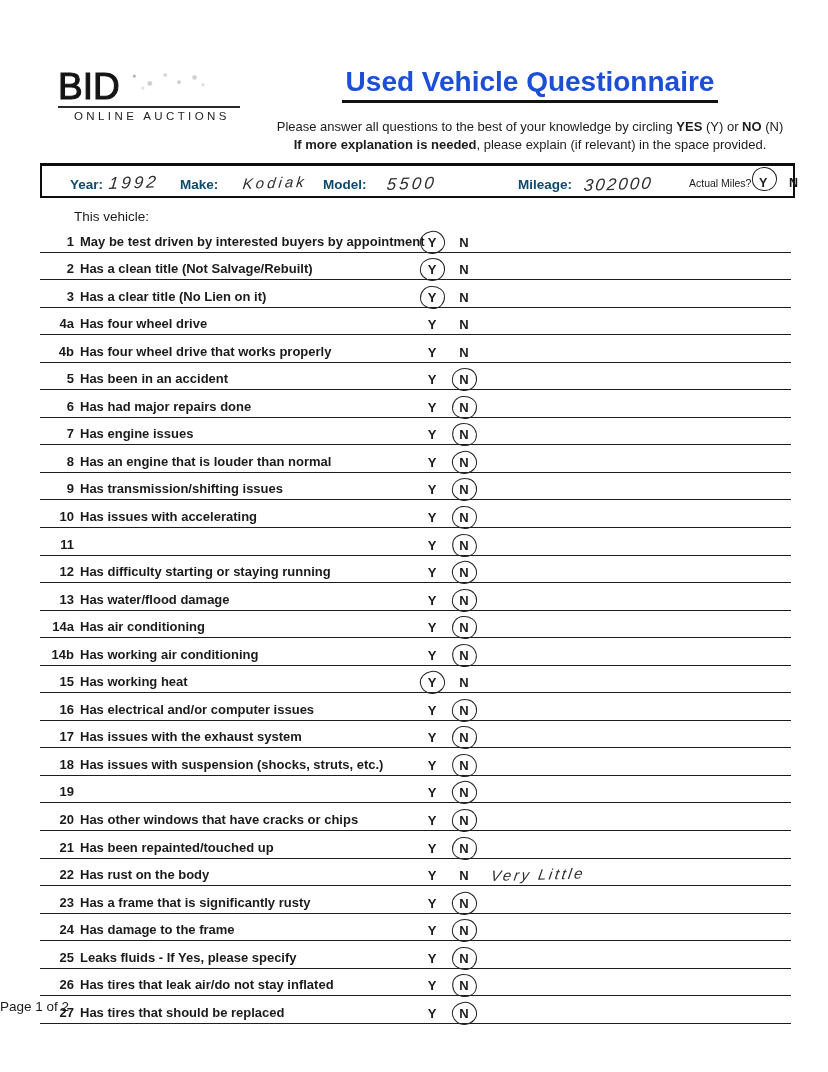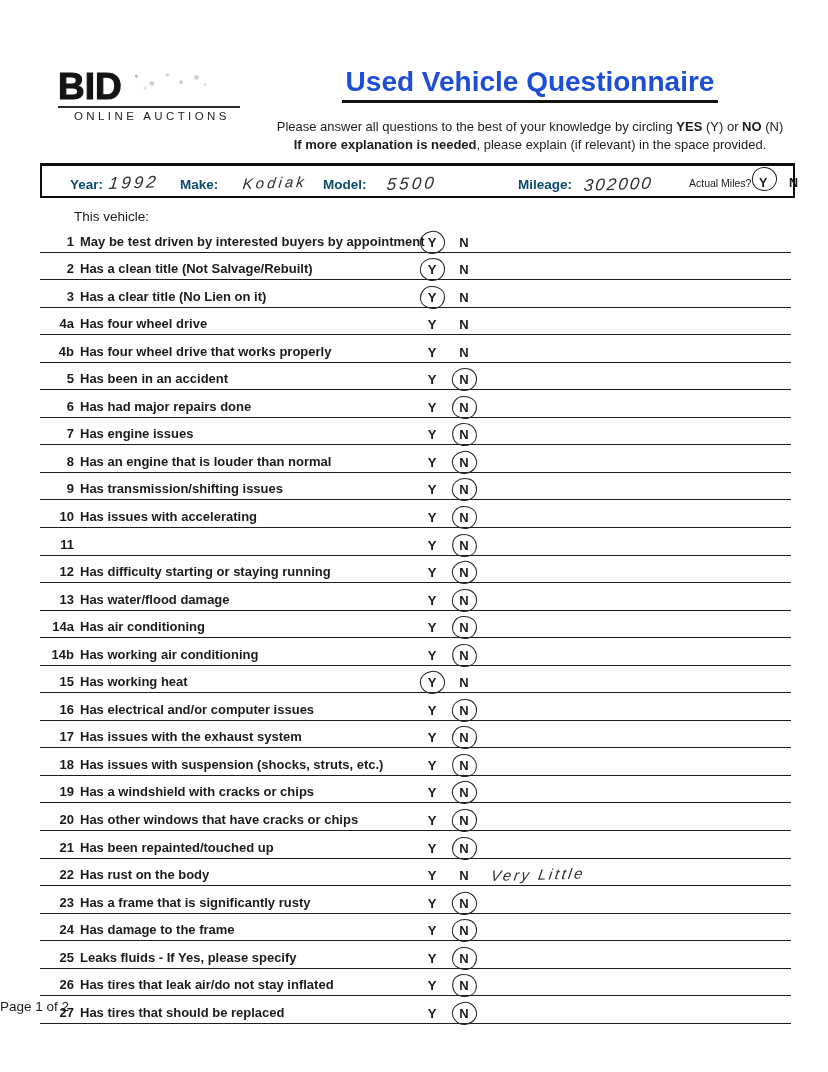--- a/index.html
+++ b/index.html
@@ -9,21 +9,21 @@
     font-family:"Liberation Sans", sans-serif;
     color:#1a1a1a;
     position:relative;
     overflow:hidden;
   }
   .page { position:absolute; inset:0; }
 
   
   .logo { position:absolute; left:58px; top:68px; width:200px; }
   .logo-bid {
-    font-size:37px; font-weight:bold; letter-spacing:0px; color:#141414;
+    font-size:37px; font-weight:normal; letter-spacing:0px; color:#141414;
     -webkit-text-stroke:1.1px #141414; line-height:1; display:inline-block;
   }
   .logo-smudge {
     display:inline-block; width:86px; height:24px; vertical-align:6px; margin-left:4px;
     background:
       radial-gradient(circle at 12% 30%, rgba(120,120,120,.55) 1px, transparent 2px),
       radial-gradient(circle at 30% 60%, rgba(140,140,140,.45) 1.5px, transparent 3px),
       radial-gradient(circle at 48% 25%, rgba(150,150,150,.4) 1px, transparent 2.5px),
       radial-gradient(circle at 64% 55%, rgba(130,130,130,.4) 1.2px, transparent 2.5px),
       radial-gradient(circle at 82% 35%, rgba(150,150,150,.45) 1.5px, transparent 3px),
@@ -260,21 +260,20 @@
     <span class="ans ans-n">N<span class="pen-circle pc2"></span></span>
   </div>
       <div class="q-row">
     <span class="q-num">18</span>
     <span class="q-text">Has issues with suspension (shocks, struts, etc.)</span>
     <span class="ans ans-y">Y</span>
     <span class="ans ans-n">N<span class="pen-circle pc3"></span></span>
   </div>
       <div class="q-row">
     <span class="q-num">19</span>
-    <span class="q-text">Has a windshield with cracks or chips</span>
     <span class="ans ans-y">Y</span>
     <span class="ans ans-n">N<span class="pen-circle pc0"></span></span>
   </div>
       <div class="q-row">
     <span class="q-num">20</span>
     <span class="q-text">Has other windows that have cracks or chips</span>
     <span class="ans ans-y">Y</span>
     <span class="ans ans-n">N<span class="pen-circle pc1"></span></span>
   </div>
       <div class="q-row">

